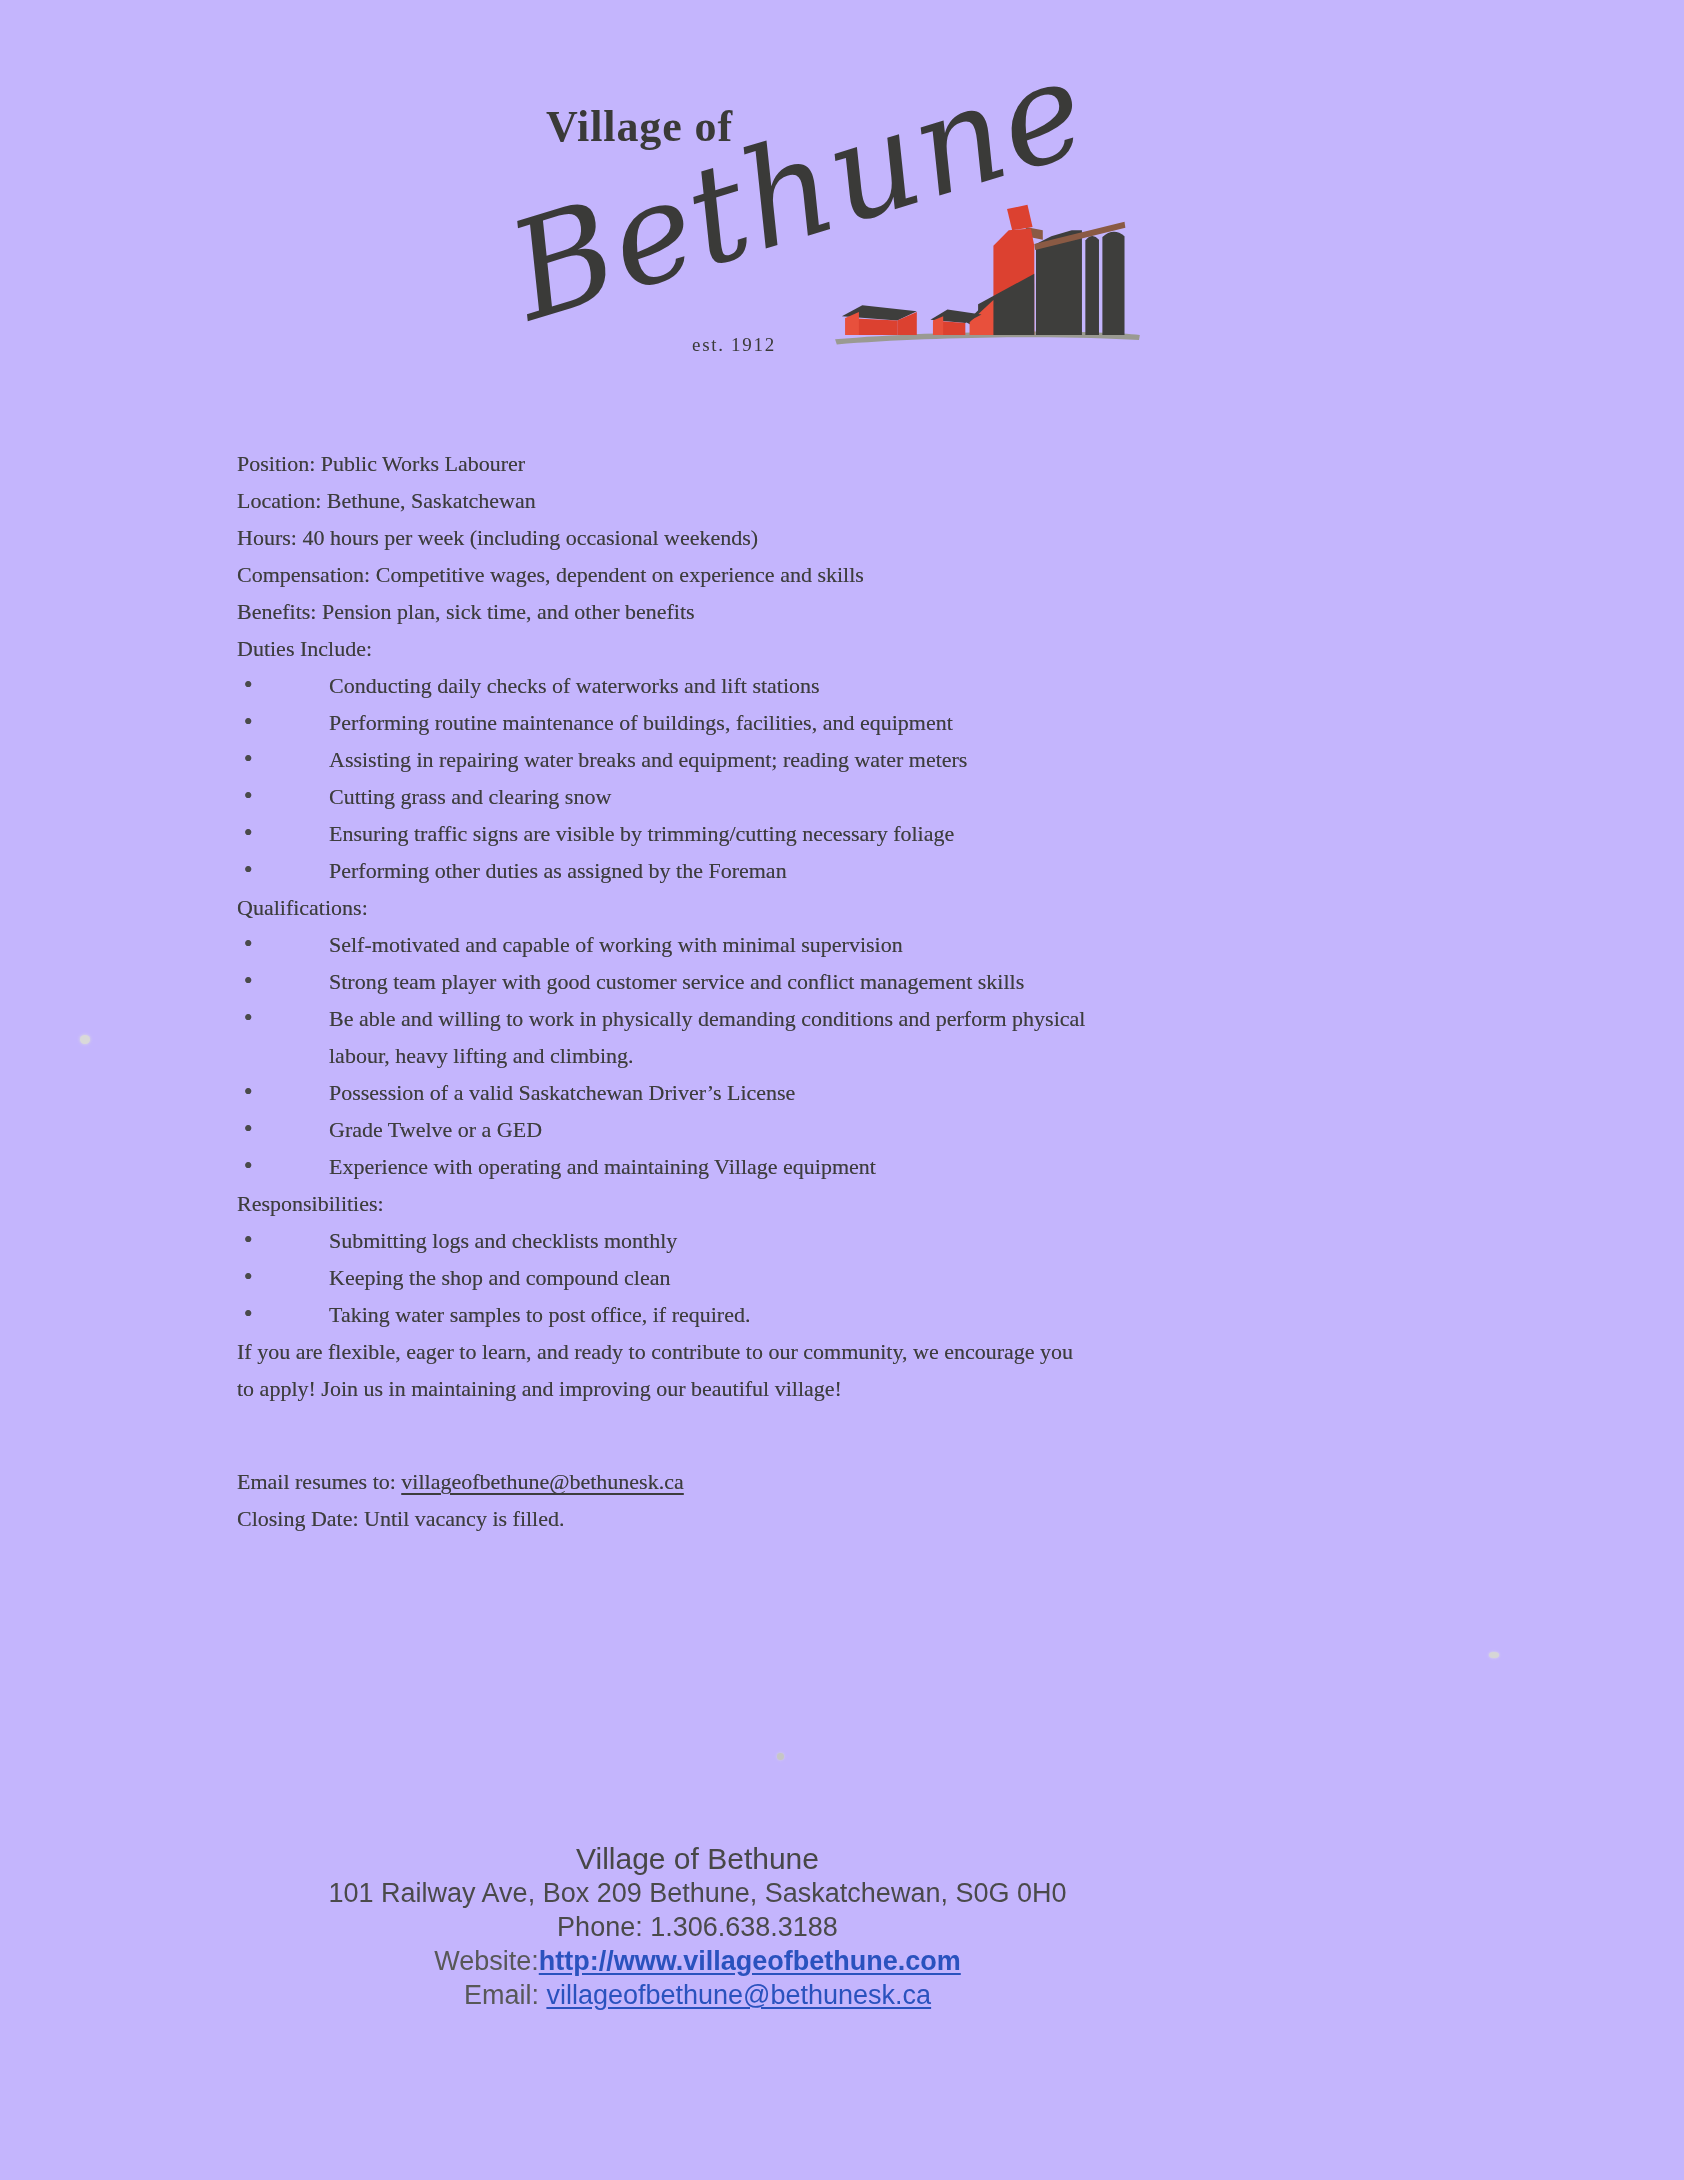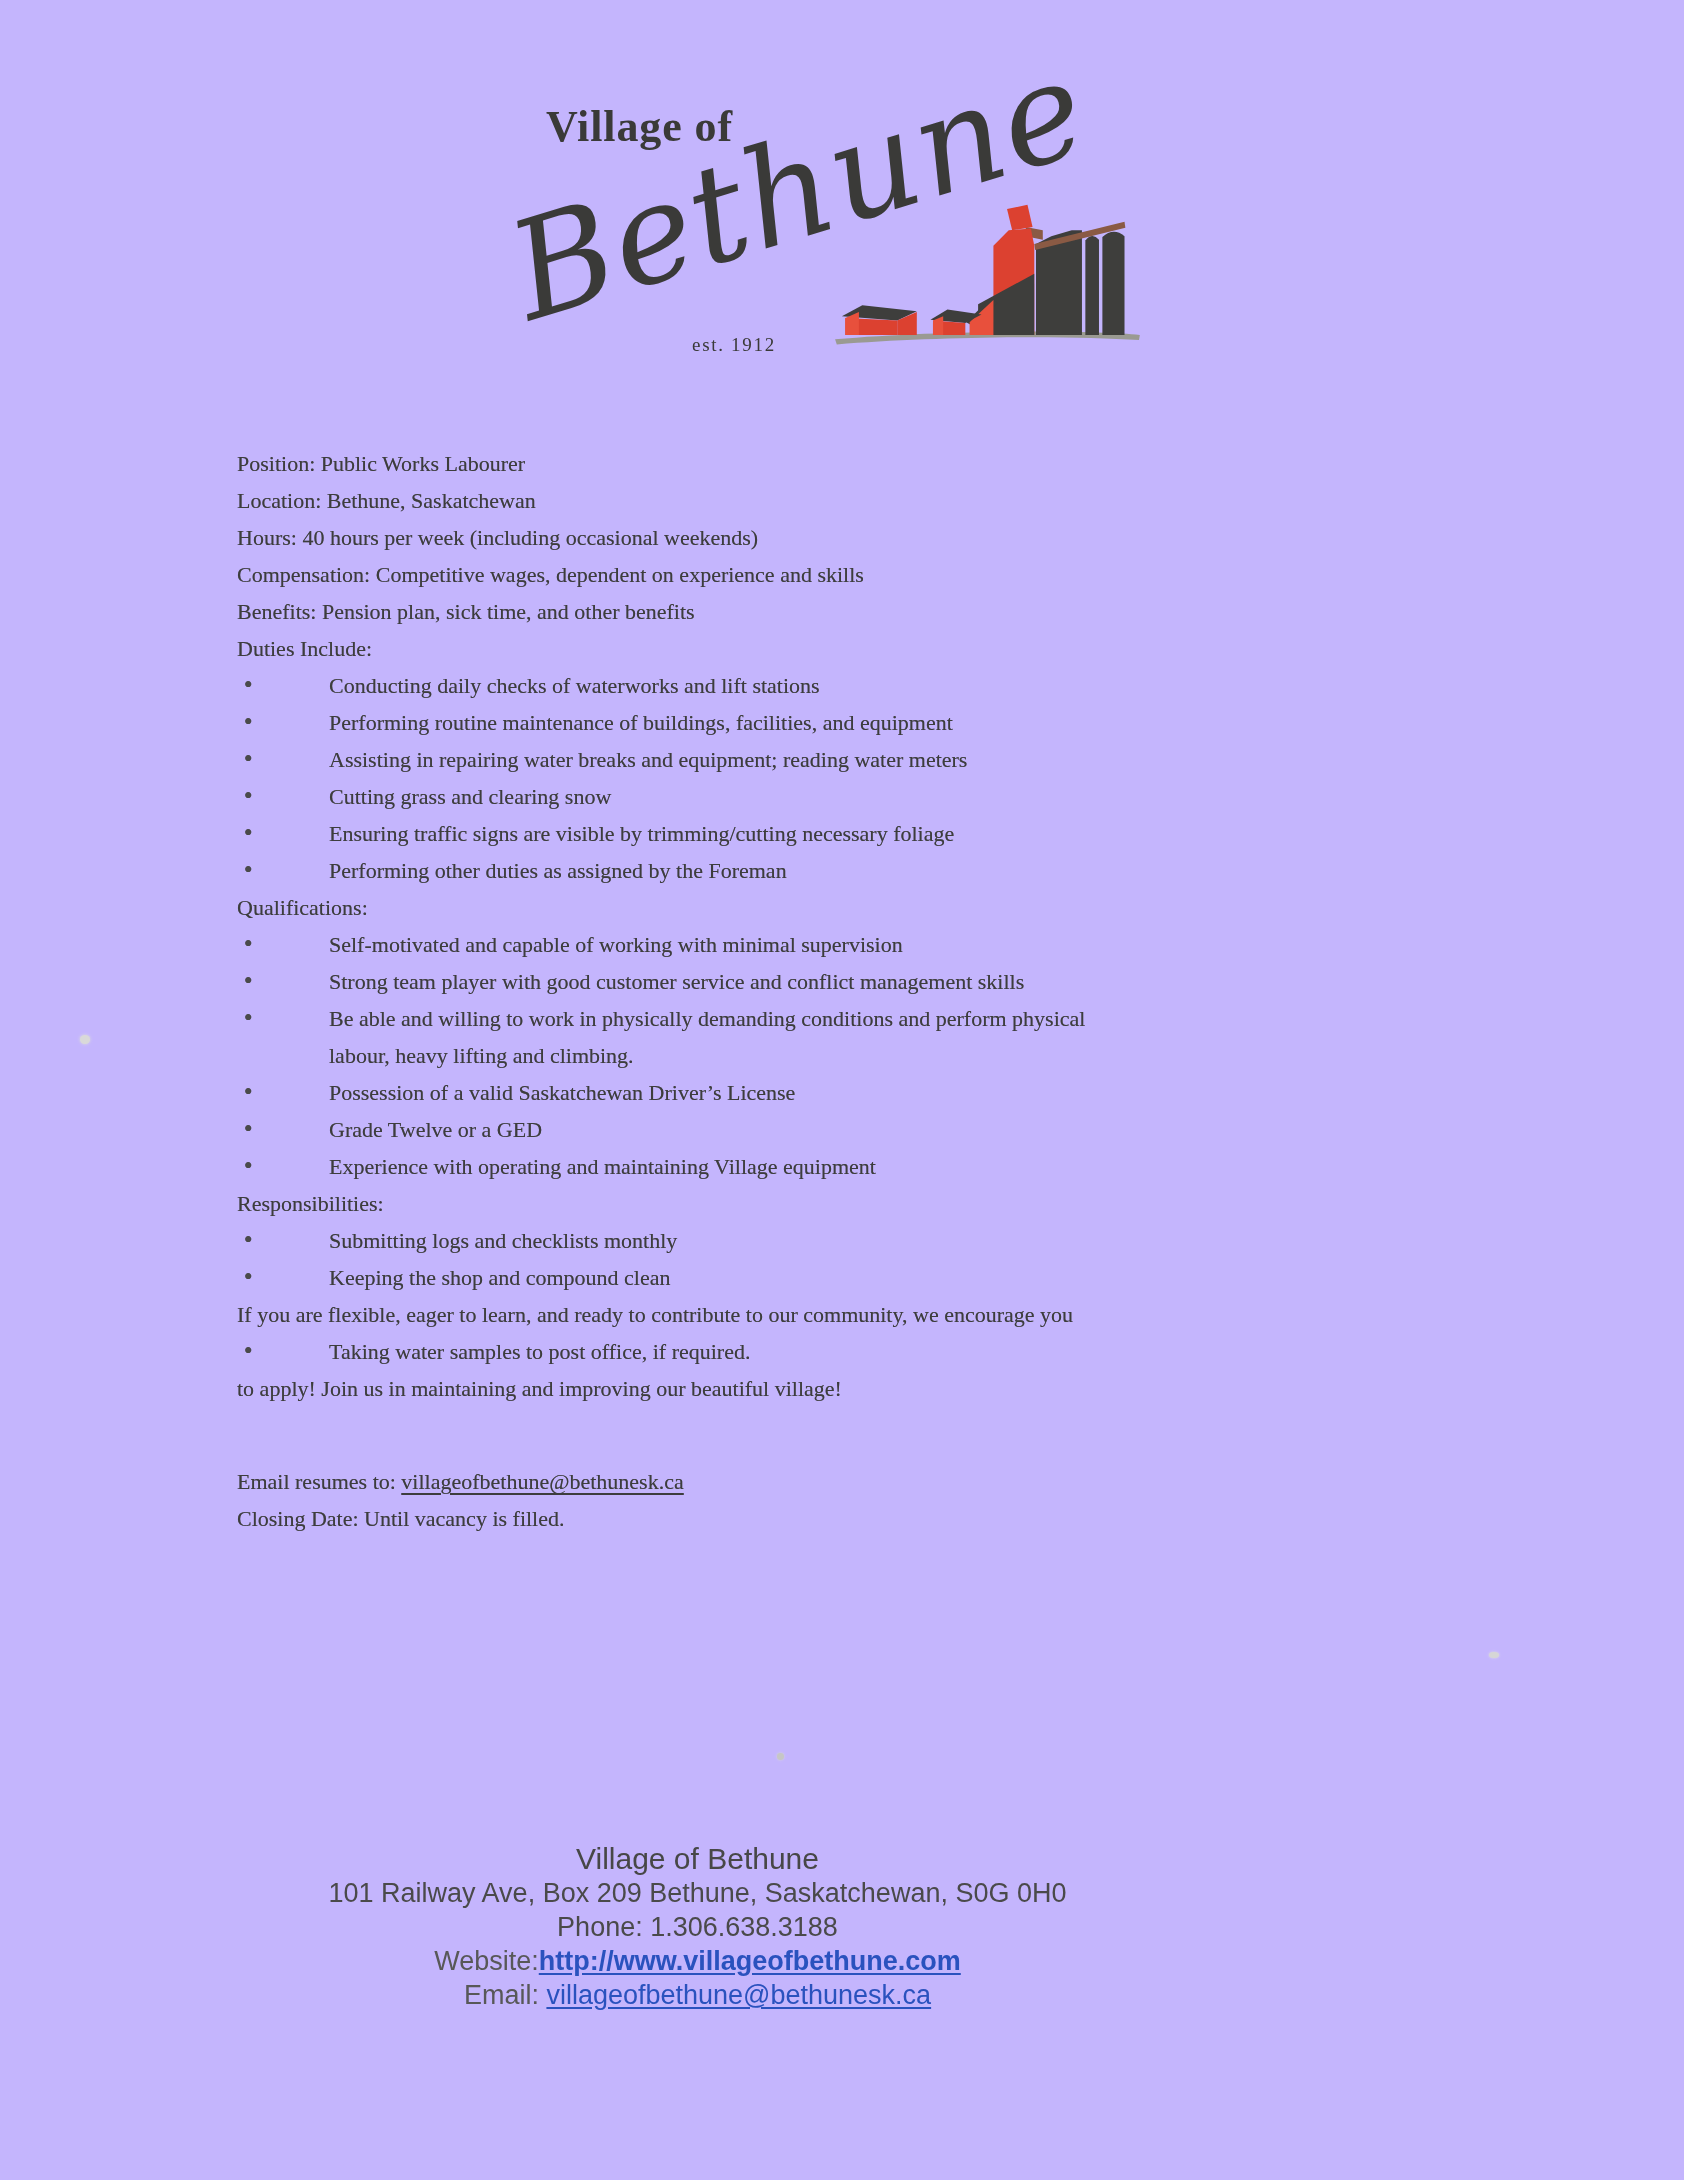--- a/index.html
+++ b/index.html
@@ -121,22 +121,22 @@
       <div class="line bullet">Self-motivated and capable of working with minimal supervision</div>
       <div class="line bullet">Strong team player with good customer service and conflict management skills</div>
       <div class="line bullet">Be able and willing to work in physically demanding conditions and perform physical</div>
       <div class="line cont">labour, heavy lifting and climbing.</div>
       <div class="line bullet">Possession of a valid Saskatchewan Driver’s License</div>
       <div class="line bullet">Grade Twelve or a GED</div>
       <div class="line bullet">Experience with operating and maintaining Village equipment</div>
       <div class="line">Responsibilities:</div>
       <div class="line bullet">Submitting logs and checklists monthly</div>
       <div class="line bullet">Keeping the shop and compound clean</div>
+      <div class="line bullet">Taking water samples to post office, if required.</div>
       <div class="line">If you are flexible, eager to learn, and ready to contribute to our community, we encourage you</div>
-      <div class="line bullet">Taking water samples to post office, if required.</div>
       <div class="line">to apply! Join us in maintaining and improving our beautiful village!</div>
       <div class="spacer"></div>
       <div class="line"><span>Email resumes to: </span><a class="doc-link">villageofbethune@bethunesk.ca</a></div>
       <div class="line">Closing Date: Until vacancy is filled.</div>
     </div>
 
   <div class="footer">
     <div class="f-title">Village of Bethune</div>
     <div>101 Railway Ave, Box 209 Bethune, Saskatchewan, S0G 0H0</div>
     <div>Phone: 1.306.638.3188</div>

